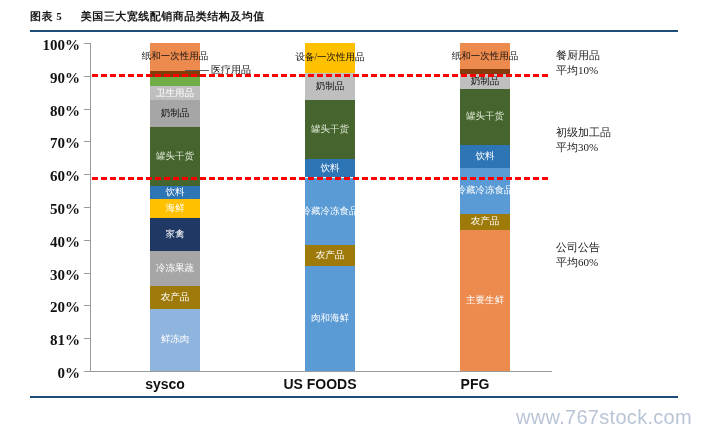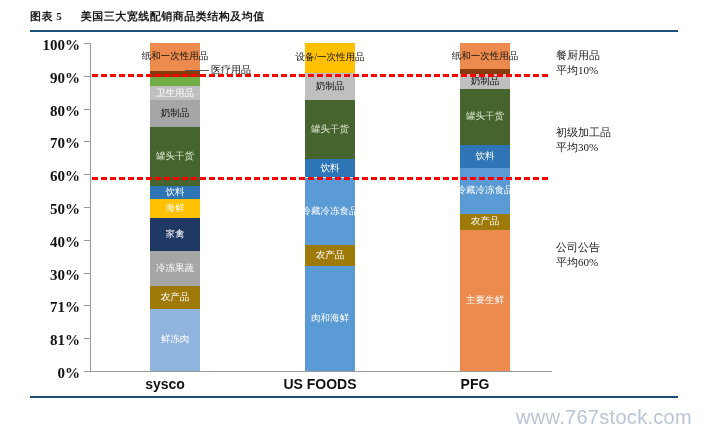--- a/index.html
+++ b/index.html
@@ -115,21 +115,21 @@
   <div class="title-rule"></div>
 
   <div class="axis-line-y"></div>
   <div class="axis-line-x"></div>
   <div id="yticks">
       <div class="ytick" style="top: 371px;"></div>
       <div class="ylabel" style="left: 40px; right: auto; top: 365px;">0%</div>
       <div class="ytick" style="top: 338.2px;"></div>
       <div class="ylabel" style="left: 40px; right: auto; top: 332.2px;">81%</div>
       <div class="ytick" style="top: 305.4px;"></div>
-      <div class="ylabel" style="left: 40px; right: auto; top: 299.4px;">71%</div>
+      <div class="ylabel" style="left: 40px; right: auto; top: 299.4px;">20%</div>
       <div class="ytick" style="top: 272.6px;"></div>
       <div class="ylabel" style="left: 40px; right: auto; top: 266.6px;">30%</div>
       <div class="ytick" style="top: 239.8px;"></div>
       <div class="ylabel" style="left: 40px; right: auto; top: 233.8px;">40%</div>
       <div class="ytick" style="top: 207px;"></div>
       <div class="ylabel" style="left: 40px; right: auto; top: 201px;">50%</div>
       <div class="ytick" style="top: 174.2px;"></div>
       <div class="ylabel" style="left: 40px; right: auto; top: 168.2px;">60%</div>
       <div class="ytick" style="top: 141.4px;"></div>
       <div class="ylabel" style="left: 40px; right: auto; top: 135.4px;">70%</div>

